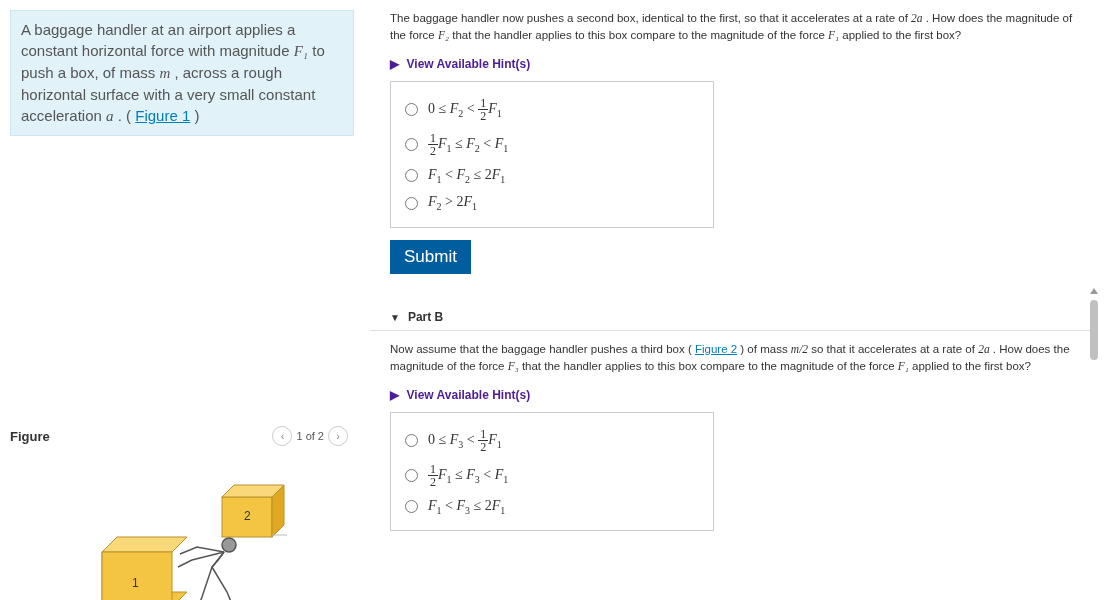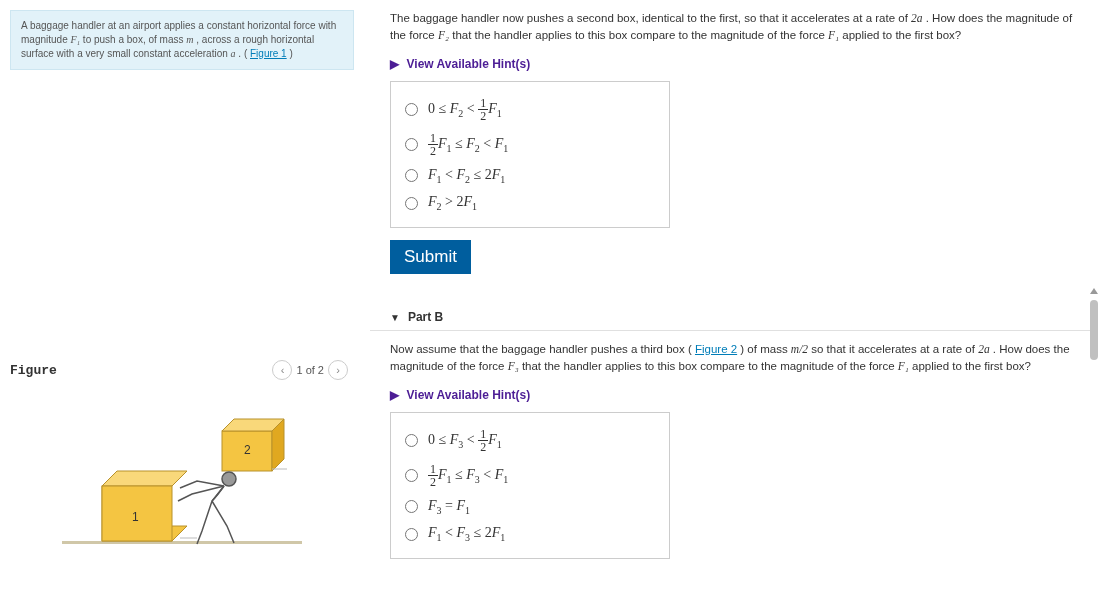--- a/index.html
+++ b/index.html
@@ -26,54 +26,54 @@
     flex: 1;
     padding: 10px 16px 10px 30px;
     overflow: hidden;
     position: relative;
   }
   .intro-box {
     background: #e2f2f9;
     border: 1px solid #cde6f1;
     color: #555;
     padding: 8px 10px;
-    font-size: 10px;
+    font-size: 15px;
     line-height: 1.4;
   }
   .intro-box a, .link { color: #007db8; text-decoration: underline; cursor: pointer; }
   .fvar { font-style: italic; font-family: 'Times New Roman', serif; }
   .figure-section { margin-top: 290px; }
   .figure-header {
     display: flex;
     align-items: center;
     justify-content: space-between;
     padding: 0 6px 6px 0;
   }
-  .figure-title { font-weight: bold; font-size: 13px; font-family: Liberation Mono, monospace; }
+  .figure-title { font-weight: bold; font-size: 13px; }
   .figure-nav { display: flex; align-items: center; gap: 4px; font-size: 11px; color: #555; }
   .nav-btn {
     width: 20px; height: 20px; border: 1px solid #ccc; border-radius: 50%;
     display: flex; align-items: center; justify-content: center;
     color: #888; cursor: pointer; background: #fff; font-size: 11px;
   }
   .figure-img {
     display: flex; justify-content: center; align-items: flex-end;
     height: 180px; position: relative;
   }
   
   .prompt-text { font-size: 11.5px; line-height: 1.5; padding: 0 0 6px 0; }
   .hints {
     color: #4c1d95; font-size: 12px; font-weight: 600;
     cursor: pointer; padding: 6px 0 10px 0;
   }
   .hints .tri { margin-right: 4px; }
   .options-box {
     border: 1px solid #ccc;
     padding: 10px 14px;
-    width: 280px;
+    width: 324px;
     font-family: 'Times New Roman', serif;
     font-size: 14px;
     background: #fff;
   }
   .option-row { display: flex; align-items: center; gap: 10px; padding: 5px 0; }
   .option-row input { margin: 0; }
   .submit-btn {
     background: #005e9e; color: #fff; border: none;
     padding: 7px 14px; font-size: 17px; cursor: pointer;
     margin-top: 12px;
@@ -239,23 +239,19 @@
       <div class="option-row">
         <input type="radio" name="pb" style="">
         <span>0 ≤ <i>F</i><sub>3</sub> &lt; <span class="frac"><span class="num">1</span><span class="den">2</span></span><i>F</i><sub>1</sub></span>
       </div>
       <div class="option-row">
         <input type="radio" name="pb" style="">
         <span><span class="frac"><span class="num">1</span><span class="den">2</span></span><i>F</i><sub>1</sub> ≤ <i>F</i><sub>3</sub> &lt; <i>F</i><sub>1</sub></span>
       </div>
       <div class="option-row">
         <input type="radio" name="pb" style="">
-        <span><i>F</i><sub>3</sub> = <i>F</i><sub>1</sub></span>
-      </div>
-      <div class="option-row">
-        <input type="radio" name="pb" style="">
         <span><i>F</i><sub>1</sub> &lt; <i>F</i><sub>3</sub> ≤ 2<i>F</i><sub>1</sub></span>
       </div>
     </div>
     
 
   </div>
 </div>
 
 </body></html>

